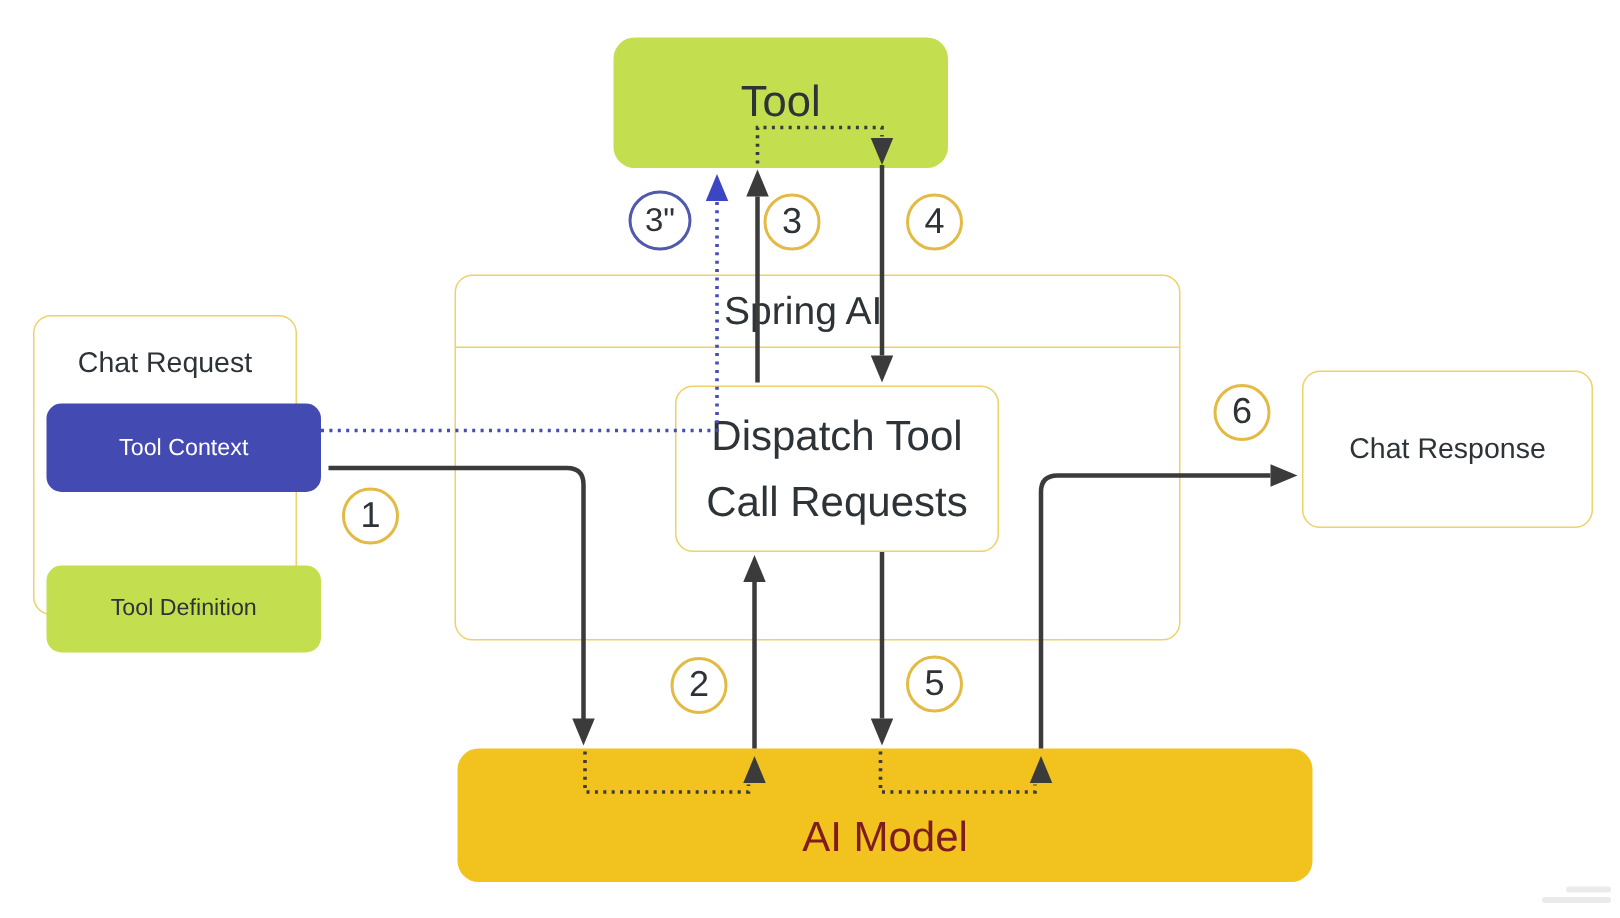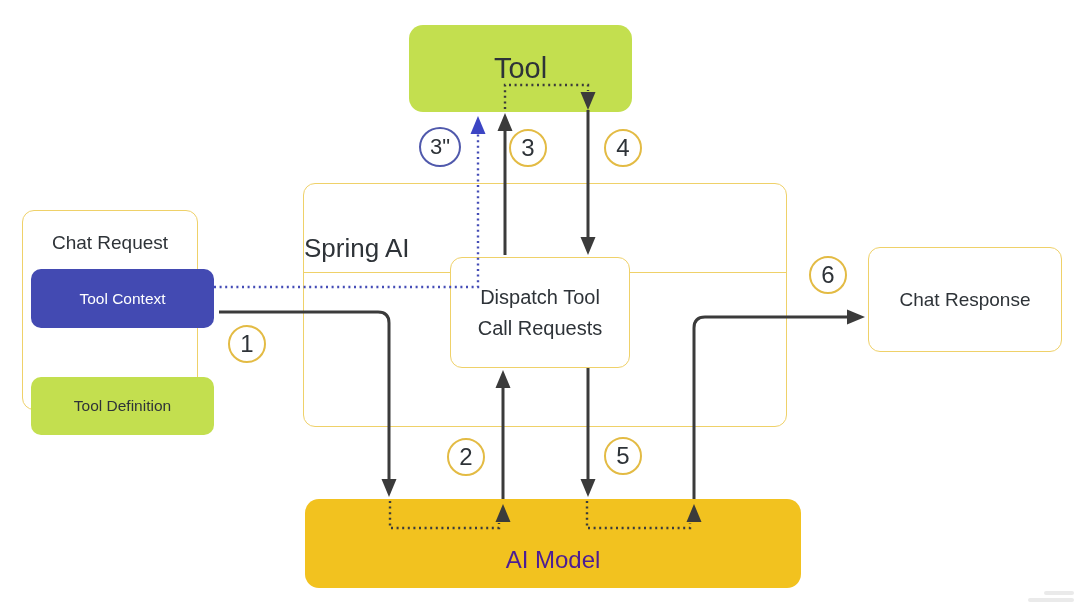--- a/index.html
+++ b/index.html
@@ -22,36 +22,36 @@
   .cr-title{position:absolute;top:21px;left:0;width:100%;text-align:center;font-size:19px;}
   .pill{position:absolute;left:8px;width:183px;border-radius:10px;
         display:flex;align-items:center;justify-content:center;font-size:15.5px;}
   .context{top:58px;height:59px;background:var(--indigo);color:var(--text-on-indigo);}
   .definition{top:144px;height:58px;background:var(--lime);color:var(--text-dark);margin-top:22px;}
 
   .spring-ai{left:303px;top:183px;width:484px;height:244px;background:transparent;
         border:1.5px solid var(--border-gold);border-radius:12px;}
   .spring-header{position:absolute;top:0;left:0;right:0;height:47px;
         border-bottom:1.5px solid var(--border-gold);
-        display:flex;align-items:center;justify-content:flex-start;
-        padding-right:19px;font-size:26px;margin-top:41px;}
+        display:flex;align-items:center;justify-content:center;
+        padding-right:19px;font-size:26px;}
 
-  .dispatch{left:450px;top:257px;width:180px;height:111px;background:#fff;
+  .dispatch{left:450px;top:257px;width:216px;height:111px;background:#fff;
         border:1.5px solid var(--border-gold);border-radius:12px;
         display:flex;align-items:center;justify-content:center;
-        font-size:20px;text-align:center;line-height:1.55;}
+        font-size:28px;text-align:center;line-height:1.55;}
   .pre{white-space:pre-line;}
 
   .chat-response{left:868px;top:247px;width:194px;height:105px;background:#fff;
         border:1.5px solid var(--border-gold);border-radius:12px;
         display:flex;align-items:center;justify-content:center;font-size:19px;}
 
-  .ai-model{left:305px;top:499px;width:496px;height:89px;background:var(--gold);
+  .ai-model{left:305px;top:499px;width:570px;height:89px;background:var(--gold);
         border-radius:14px;display:flex;align-items:flex-end;justify-content:center;
-        font-size:24px;color:#4c1d95;padding-bottom:14px;}
+        font-size:28px;color:#7f1d1d;padding-bottom:14px;}
 
   svg.wires{position:absolute;left:0;top:0;width:1080px;height:612px;pointer-events:none;}
   .solid{stroke:var(--arrow-dark);stroke-width:3;fill:none;}
   .dots{stroke:var(--arrow-dark);stroke-width:2.4;fill:none;stroke-dasharray:2 3.6;}
   .dotsblue{stroke:var(--dotted-blue);stroke-width:2.4;fill:none;stroke-dasharray:2 3.6;}
   .headdark{fill:var(--arrow-dark);stroke:none;}
   .headblue{fill:var(--blue-head);stroke:none;}
 
   .step{position:absolute;width:38px;height:38px;border-radius:50%;background:#fff;
         border:2px solid var(--circle-gold);display:flex;align-items:center;

